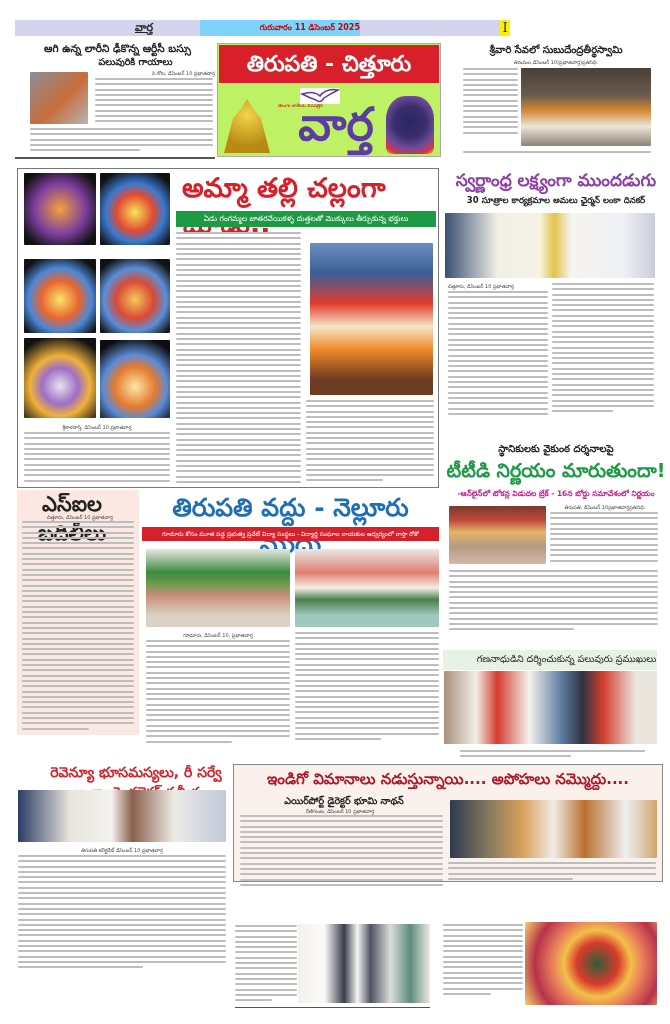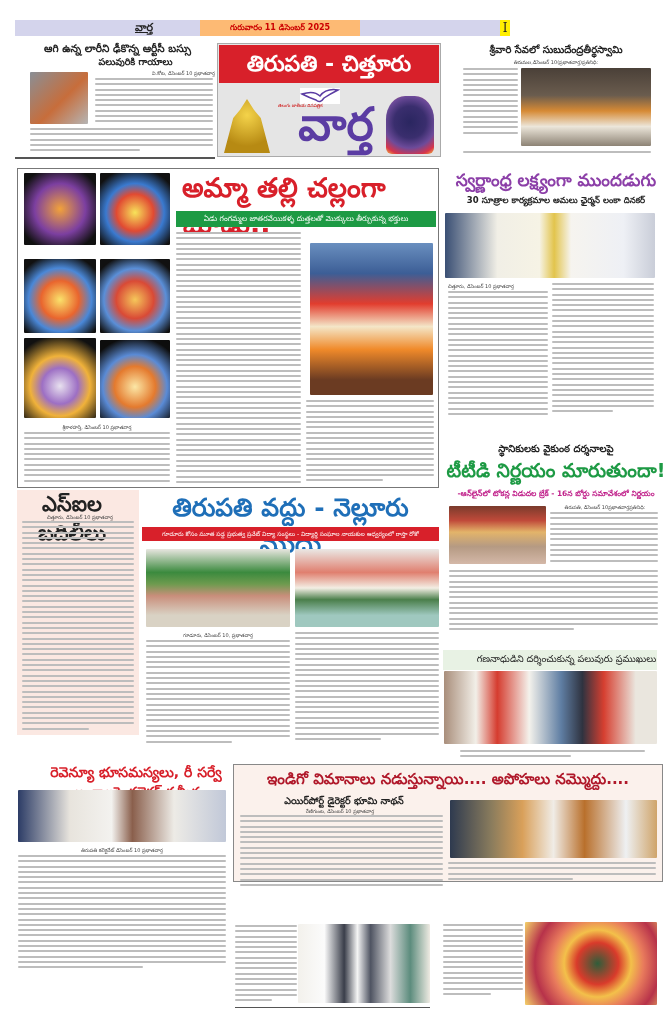--- a/index.html
+++ b/index.html
@@ -2,21 +2,21 @@
 <html><head>
 <meta charset="utf-8">
 <style>
   *{box-sizing:border-box;margin:0;padding:0}
   html,body{width:670px;height:1024px;background:#fff;overflow:hidden}
   body{font-family:"DejaVu Sans",sans-serif;color:#222;position:relative}
   .abs{position:absolute}
   
   #topbar{left:15px;top:20px;width:495px;height:16px;background:#d4d4ec;}
   #topbar .brand{position:absolute;left:120px;top:1px;font-size:11px;font-weight:bold;text-decoration:underline;color:#222}
-  #topbar .date{position:absolute;left:185px;top:0;width:160px;height:16px;background:#fdba74;font-size:8px;color:#c00;text-align:center;line-height:16px;font-weight:bold}
+  #topbar .date{position:absolute;left:185px;top:0;width:160px;height:16px;background:#7dd3fc;font-size:8px;color:#c00;text-align:right;line-height:16px;font-weight:bold}
   #topbar .pg{position:absolute;right:0;top:0;width:10px;height:16px;background:#ffef00;font-size:12px;line-height:16px;text-align:center;font-family:"DejaVu Serif",serif}
   #topbar .rightfill{position:absolute;left:345px;top:0;width:140px;height:16px;background:#d4d4ec}
   .head{font-weight:bold;text-align:center;color:#222}
   .lines{position:absolute;}
   .lines i{display:block;height:2px;background:#bdbdbd;margin-bottom:3.3px;border-radius:1px}
   .lines i.s{width:60%}
   .photo{position:absolute;border-radius:1px;overflow:hidden}
   .hr{position:absolute;height:1.5px;background:#555}
   .box{position:absolute;border:1.5px solid #777}
   .caption{position:absolute;font-size:6px;color:#444;text-align:center}
@@ -48,21 +48,21 @@
   </div>
 <div class="lines" style="left:30px;top:128px;width:183px">
     <i></i>
     <i></i>
     <i></i>
     <i></i>
     <i class="s"></i>
   </div>
 <div class="hr" style="left:15px;top:157px;width:200px"></div>
 
-<div class="abs" style="left:217px;top:43px;width:224px;height:114px;border:1px solid #aaa;background:#e5e5e5">
+<div class="abs" style="left:217px;top:43px;width:224px;height:114px;border:1px solid #aaa;background:#bef264">
   <div style="position:absolute;left:1px;top:1px;right:1px;height:38px;background:#d8202a;color:#fff;font-size:22px;font-weight:bold;text-align:center;line-height:38px">తిరుపతి - చిత్తూరు</div>
   <div style="position:absolute;left:6px;top:55px;width:46px;height:54px;background:radial-gradient(circle at 50% 30%,#f4d34a,#b78a13 70%);clip-path:polygon(50% 0,65% 20%,80% 35%,100% 100%,0 100%,20% 35%,35% 20%)"></div>
   <div style="position:absolute;left:82px;top:44px;width:40px;height:16px;background:#fff;">
     <svg width="40" height="16" viewBox="0 0 40 16">
         <path d="M2 6 Q14 2 20 8 Q26 0 38 2 Q30 6 24 10 Q20 16 16 12 Q10 10 2 6Z" fill="#fff" stroke="#5b3ca3" stroke-width="1.5"></path>
       </svg>
   </div>
   <div style="position:absolute;left:60px;top:59px;width:100px;font-size:4.5px;color:#c00;text-align:left">తెలుగు జాతీయ దినపత్రిక</div>
   <div style="position:absolute;left:68px;top:52px;width:100px;font-size:46px;font-weight:bold;color:#5b3ca3;line-height:56px;text-align:center">వార్త</div>
   <div style="position:absolute;right:6px;top:52px;width:48px;height:58px;border-radius:40% 40% 6px 6px;background:radial-gradient(circle at 50% 45%,#2a2660 0,#3a2e6e 40%,#6d4b9a 65%,#d8344a 85%,#f3c140)"></div>

